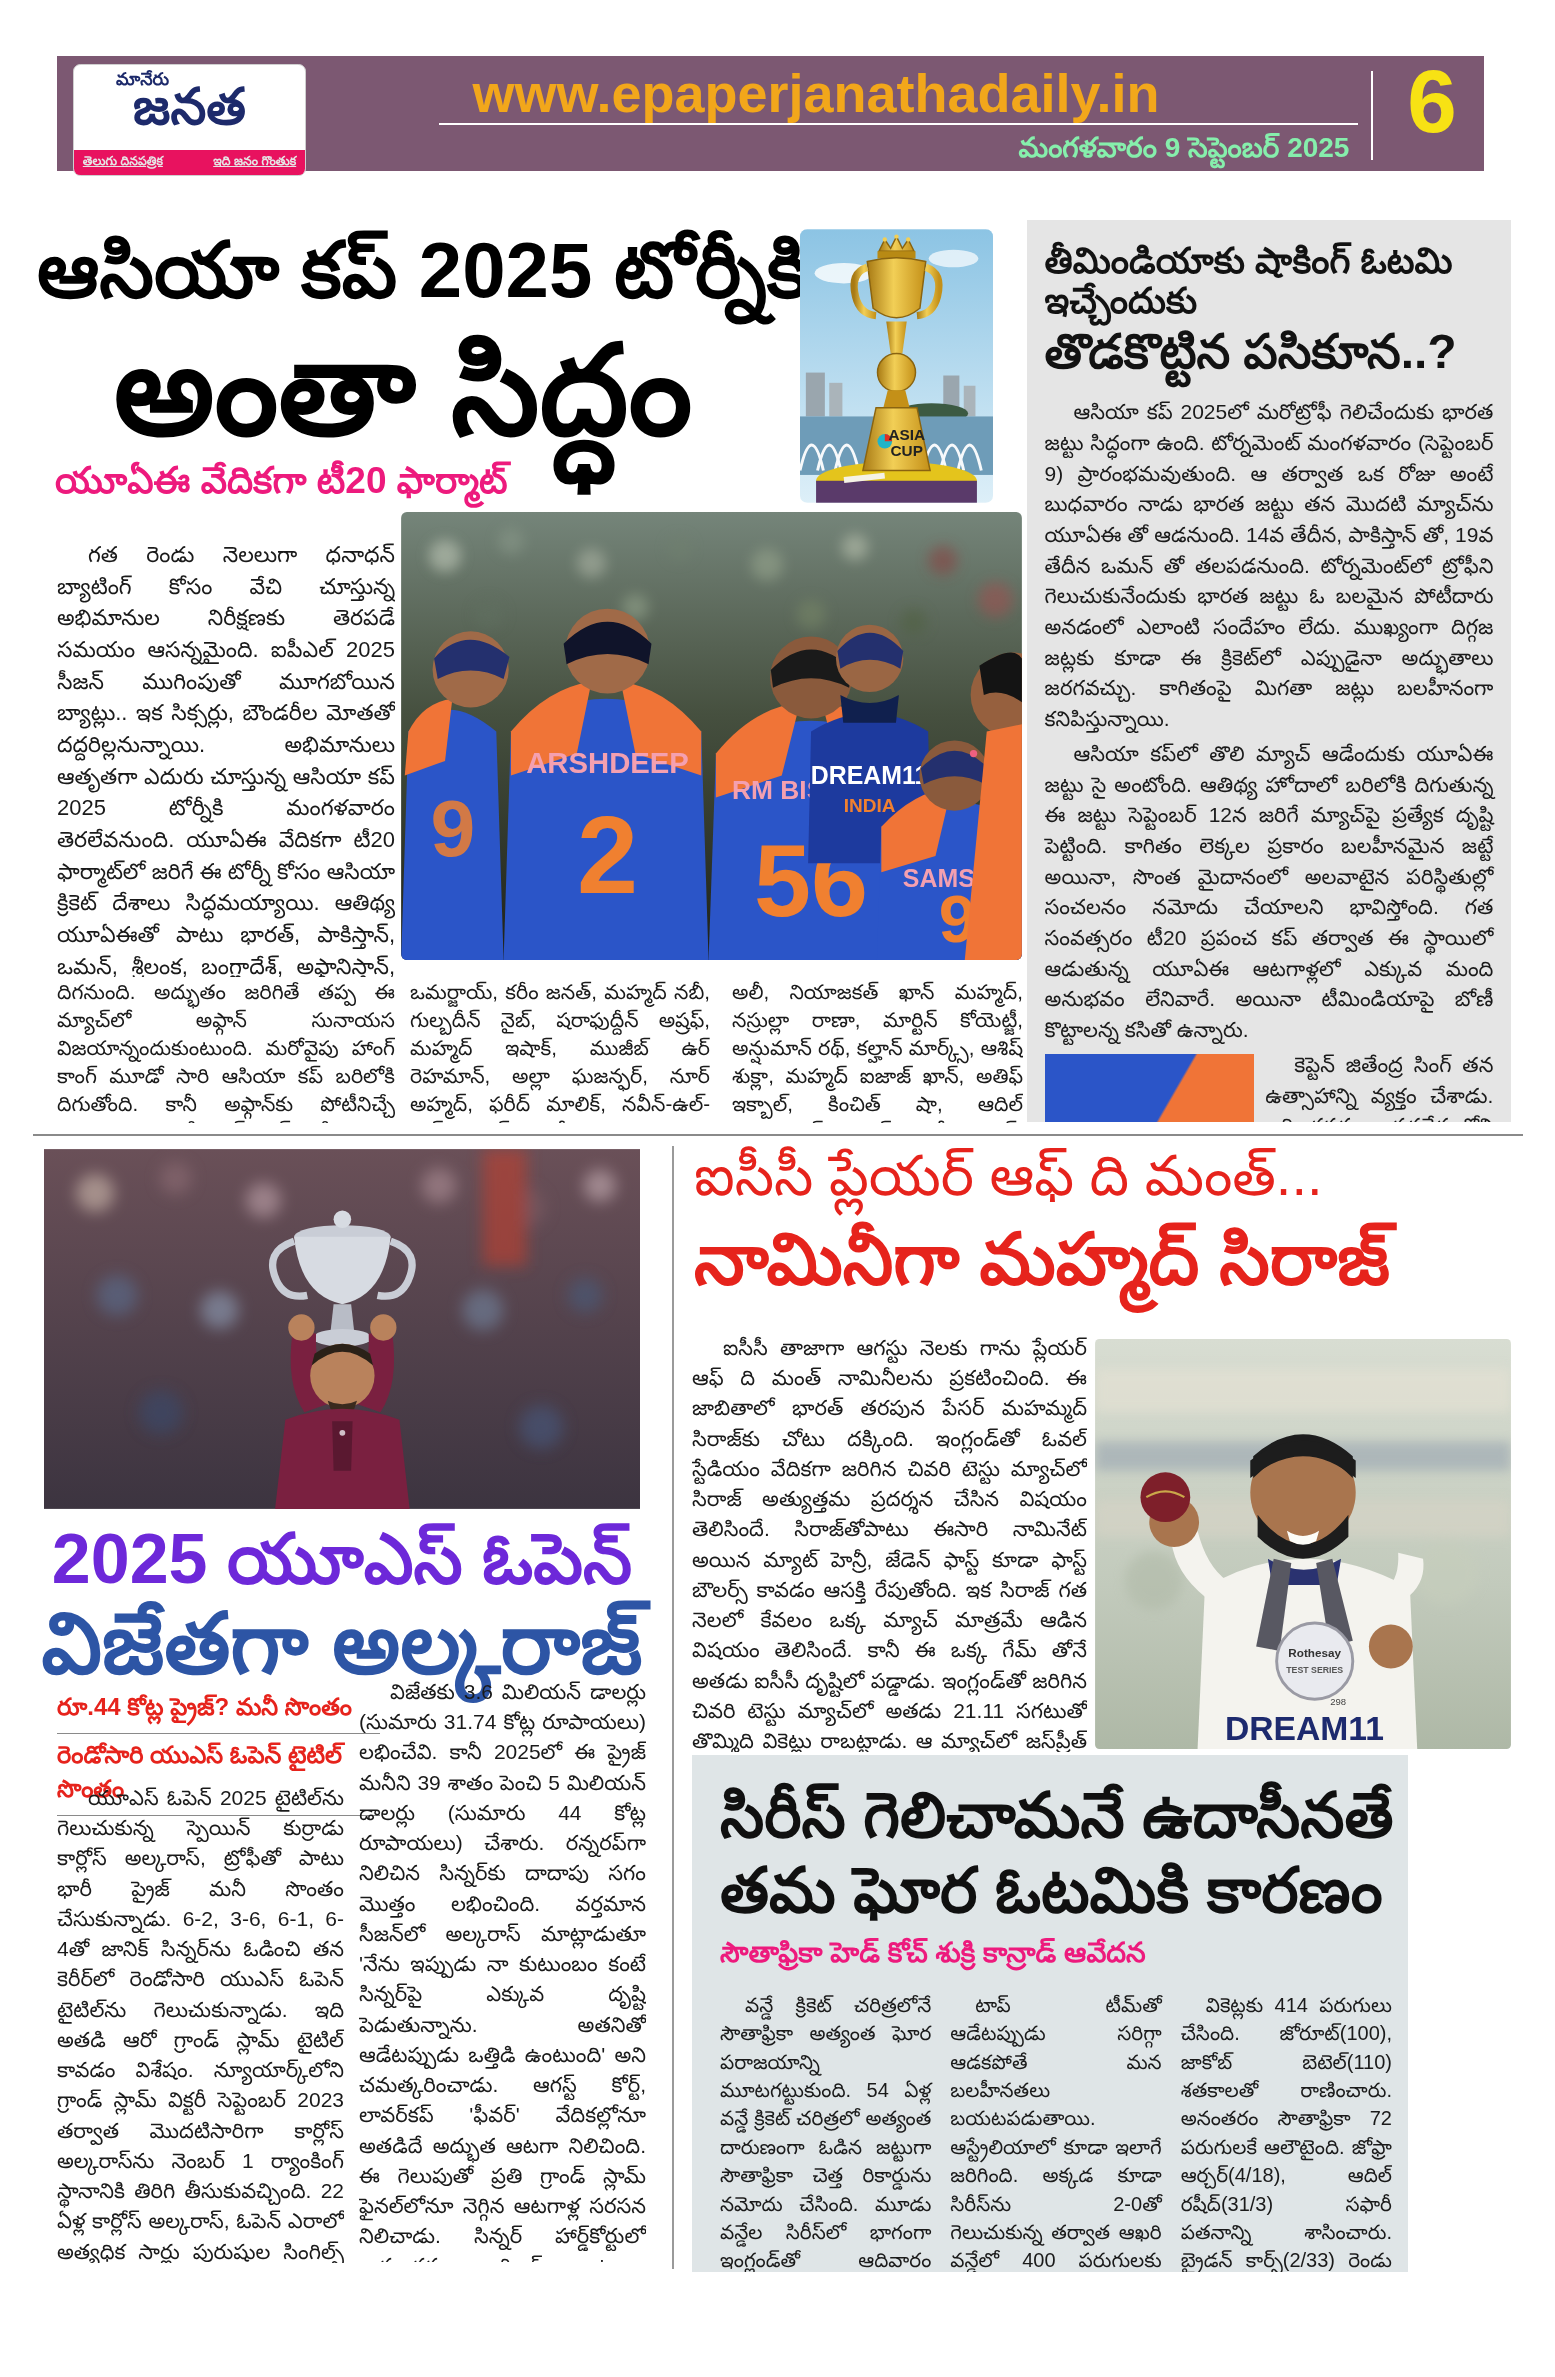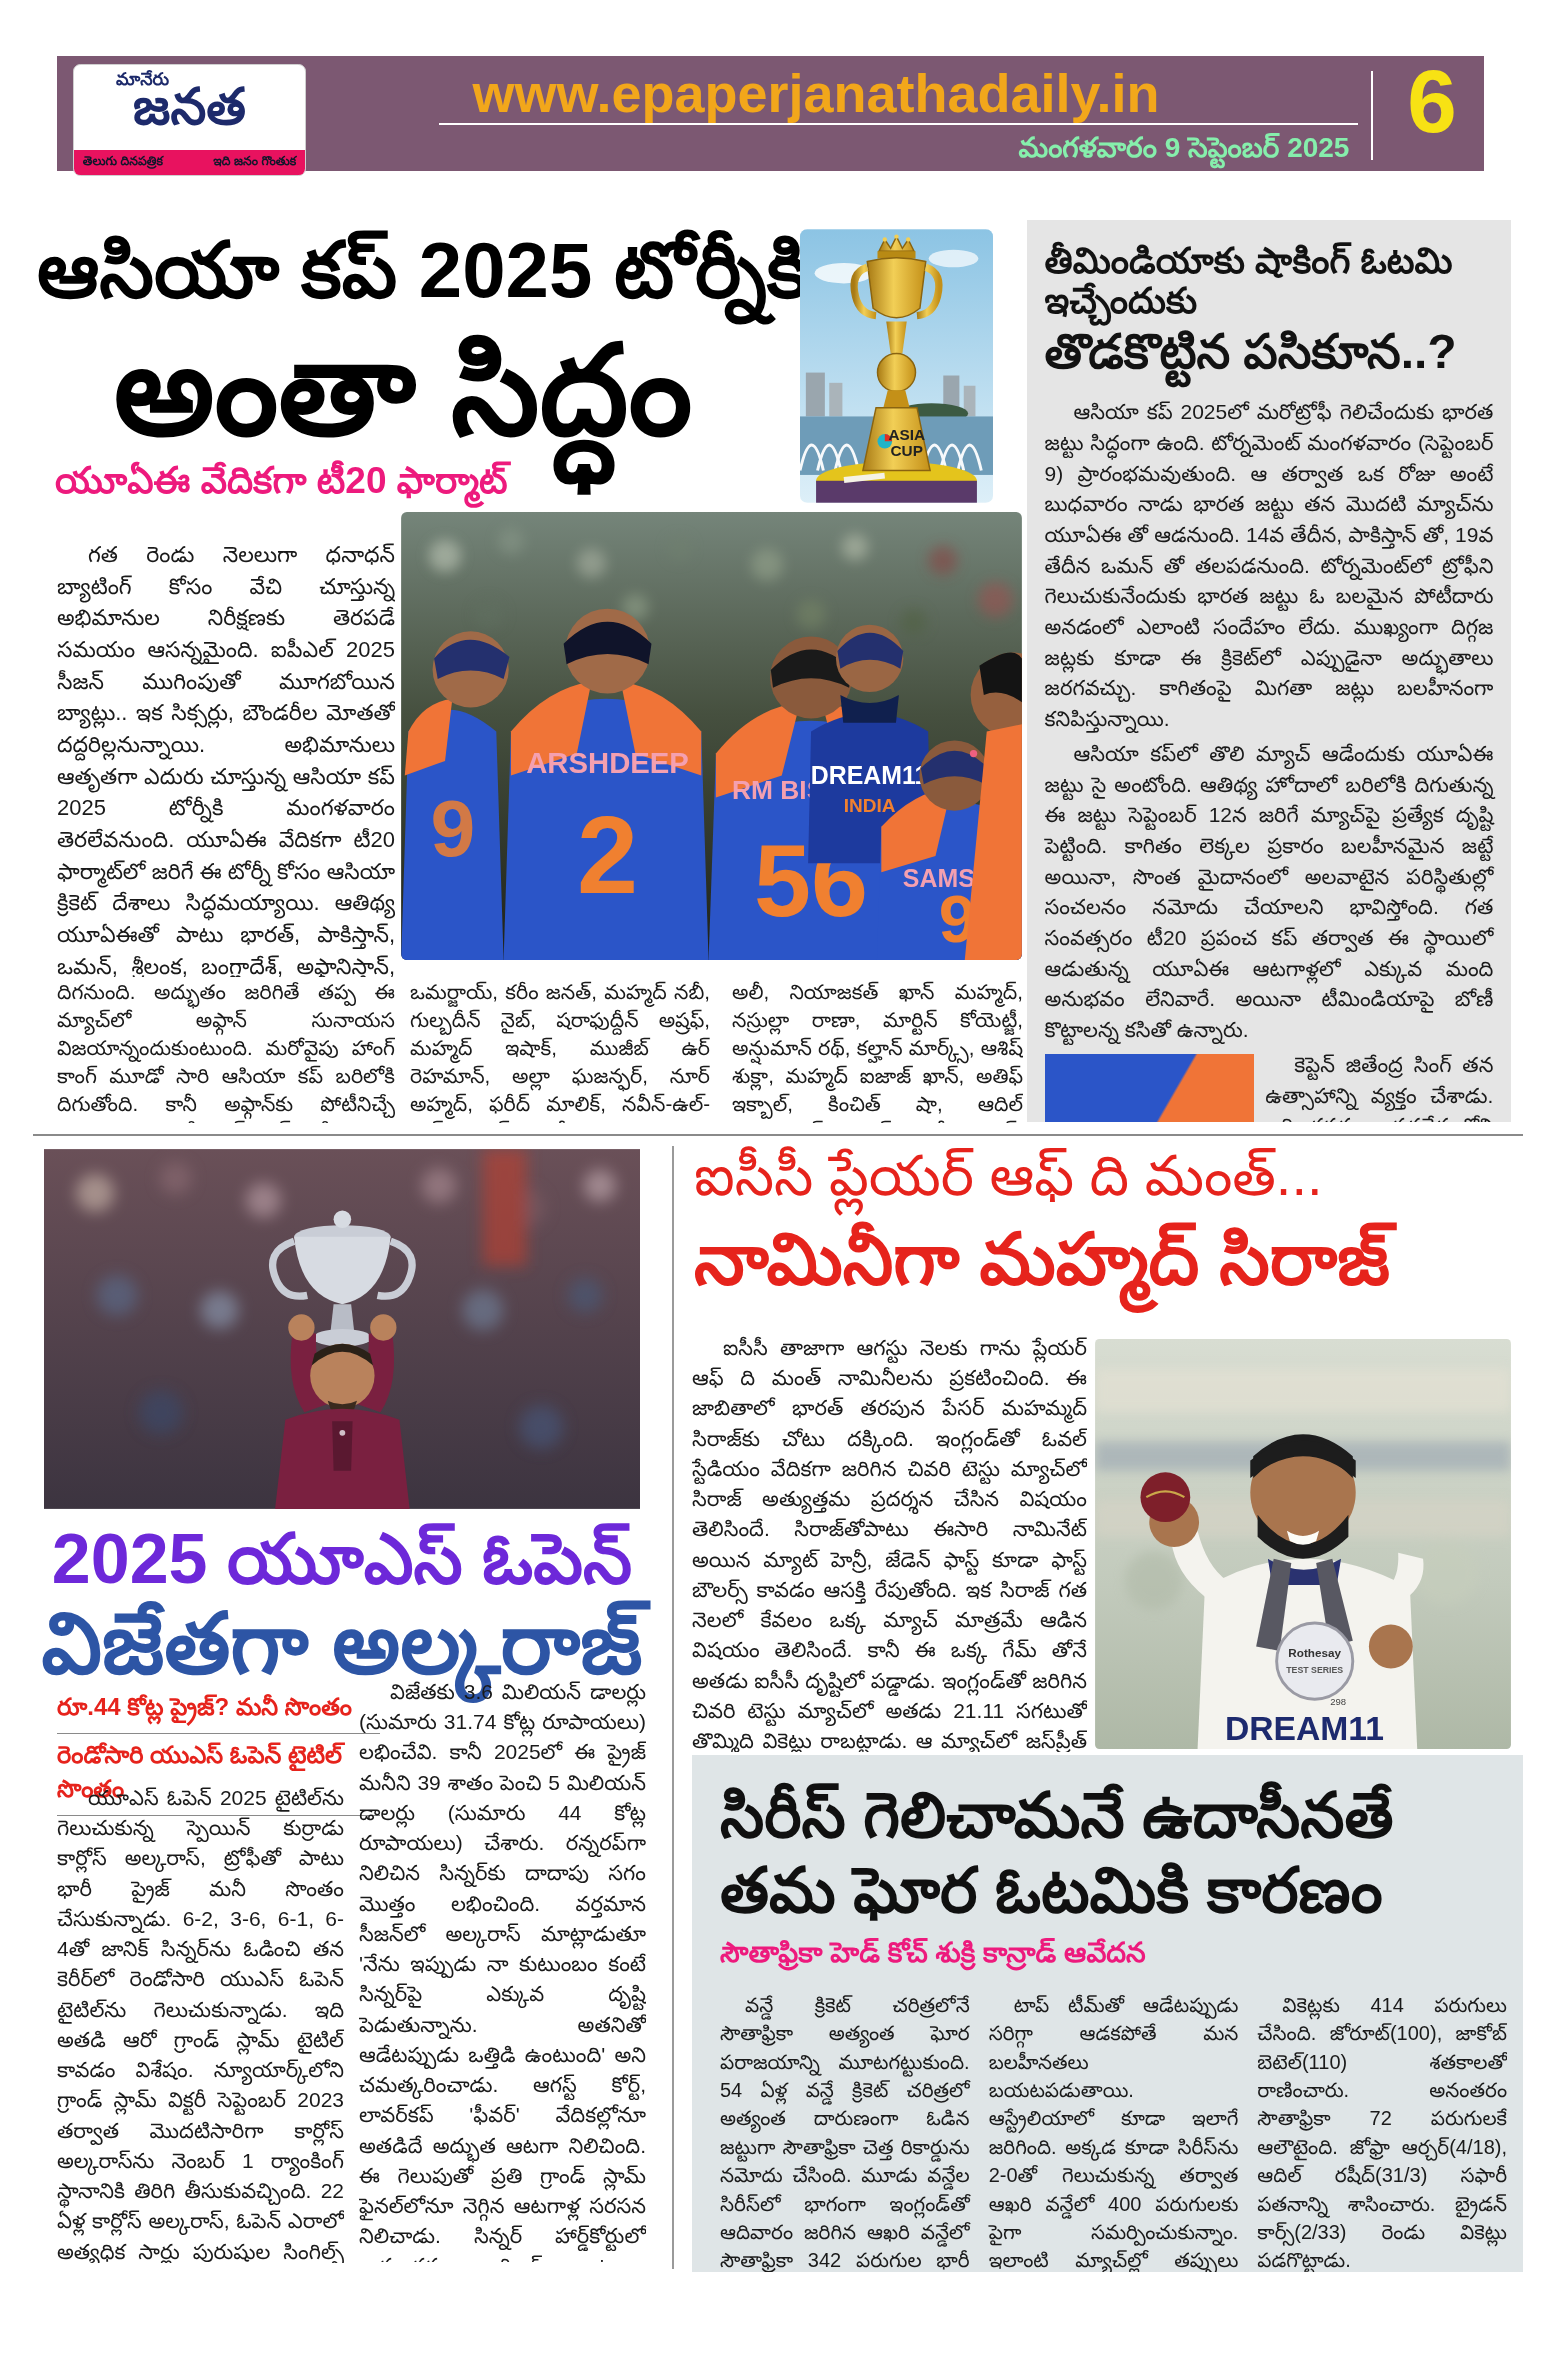--- a/index.html
+++ b/index.html
@@ -8,21 +8,21 @@
   .abs{position:absolute;}
   
   .hbar{left:57px;top:56px;width:1427px;height:115px;background:#7c5872;}
   .logo{left:73px;top:64px;width:231px;height:110px;background:#ffffff;border:1.5px solid #cfcfcf;
         border-radius:7.3px;overflow:hidden;}
   .logo-top{position:absolute;left:42px;top:4.4px;font-size:17.6px;font-weight:bold;color:#1d2a6b;}
   .logo-main{position:absolute;left:0;top:16px;width:100%;text-align:center;font-size:51px;
              font-weight:bold;color:#1d2a6b;line-height:1;}
   .logo-strip{position:absolute;left:0;bottom:0;width:100%;height:25px;background:#e8125f;
               display:flex;justify-content:space-between;align-items:center;padding:0 8.8px;box-sizing:border-box;}
-  .logo-strip span{color:#0f172a;font-size:12.4px;font-weight:bold;}
+  .logo-strip span{color:#e5e5e5;font-size:12.4px;font-weight:bold;text-decoration:underline;}
   .url{left:410px;top:61px;width:812px;text-align:center;font-size:54px;font-weight:bold;color:#f2a71b;}
   
   .kicker{left:37px;top:230px;width:739px;text-align:center;font-size:78px;font-weight:bold;
           color:#000;line-height:1.05;white-space:nowrap;}
   .bighead{left:26px;top:328px;width:754px;text-align:center;font-size:126px;font-weight:bold;
            color:#000;line-height:1;white-space:nowrap;}
   .subhead{left:55px;top:460px;width:556px;font-size:37px;font-weight:bold;color:#ed1a7d;white-space:nowrap;}
   .body{font-size:22px;line-height:1.44;text-align:justify;color:#1a1a1a;overflow:hidden;}
   .lead-c1{left:57px;top:539px;width:338px;height:438px;}
   .lead-c1 p,.pcol p{margin:0;text-indent:31px;}
@@ -52,21 +52,21 @@
   .icc-body{left:692px;top:1333px;width:395px;height:419px;font-size:21px;}
   
   .us-h1{left:33px;top:1519px;width:618px;text-align:center;font-size:70px;font-weight:bold;color:#6d28d9;white-space:nowrap;}
   .us-h2{left:33px;top:1595px;width:618px;text-align:center;font-size:85px;font-weight:bold;color:#2d55a5;white-space:nowrap;}
   .bullets{left:57px;top:1686px;width:323px;}
   .bullet{font-size:24px;font-weight:bold;color:#e6231c;padding:6.6px 0;}
   .bullet.rule{border-bottom:1.5px solid #8a8a8a;}
   .us-c1{left:57px;top:1783px;width:287px;height:480px;font-size:21px;}
   .us-c2{left:359px;top:1677px;width:287px;height:585px;font-size:21px;}
   
-  .graybox{left:692px;top:1755px;width:831px;height:517px;background:#dfe5e7;box-sizing:border-box;
+  .graybox{left:692px;top:1755px;width:716px;height:517px;background:#dfe5e7;box-sizing:border-box;
            padding:23.4px 16px 13px 28px;overflow:hidden;}
   .gray-h{font-size:63px;font-weight:bold;color:#101010;line-height:1.18;white-space:nowrap;}
   .gray-by{margin-top:10.2px;font-size:28px;font-weight:bold;color:#ed1a7d;}
   .graycols{display:flex;gap:19px;margin-top:14.6px;height:293px;overflow:hidden;}
   .graycols .gc{flex:1;font-size:20px;line-height:1.42;text-align:justify;color:#1a1a1a;}
   .gc p{margin:0;text-indent:25px;}
 </style>
 </head>
 <body>
 

